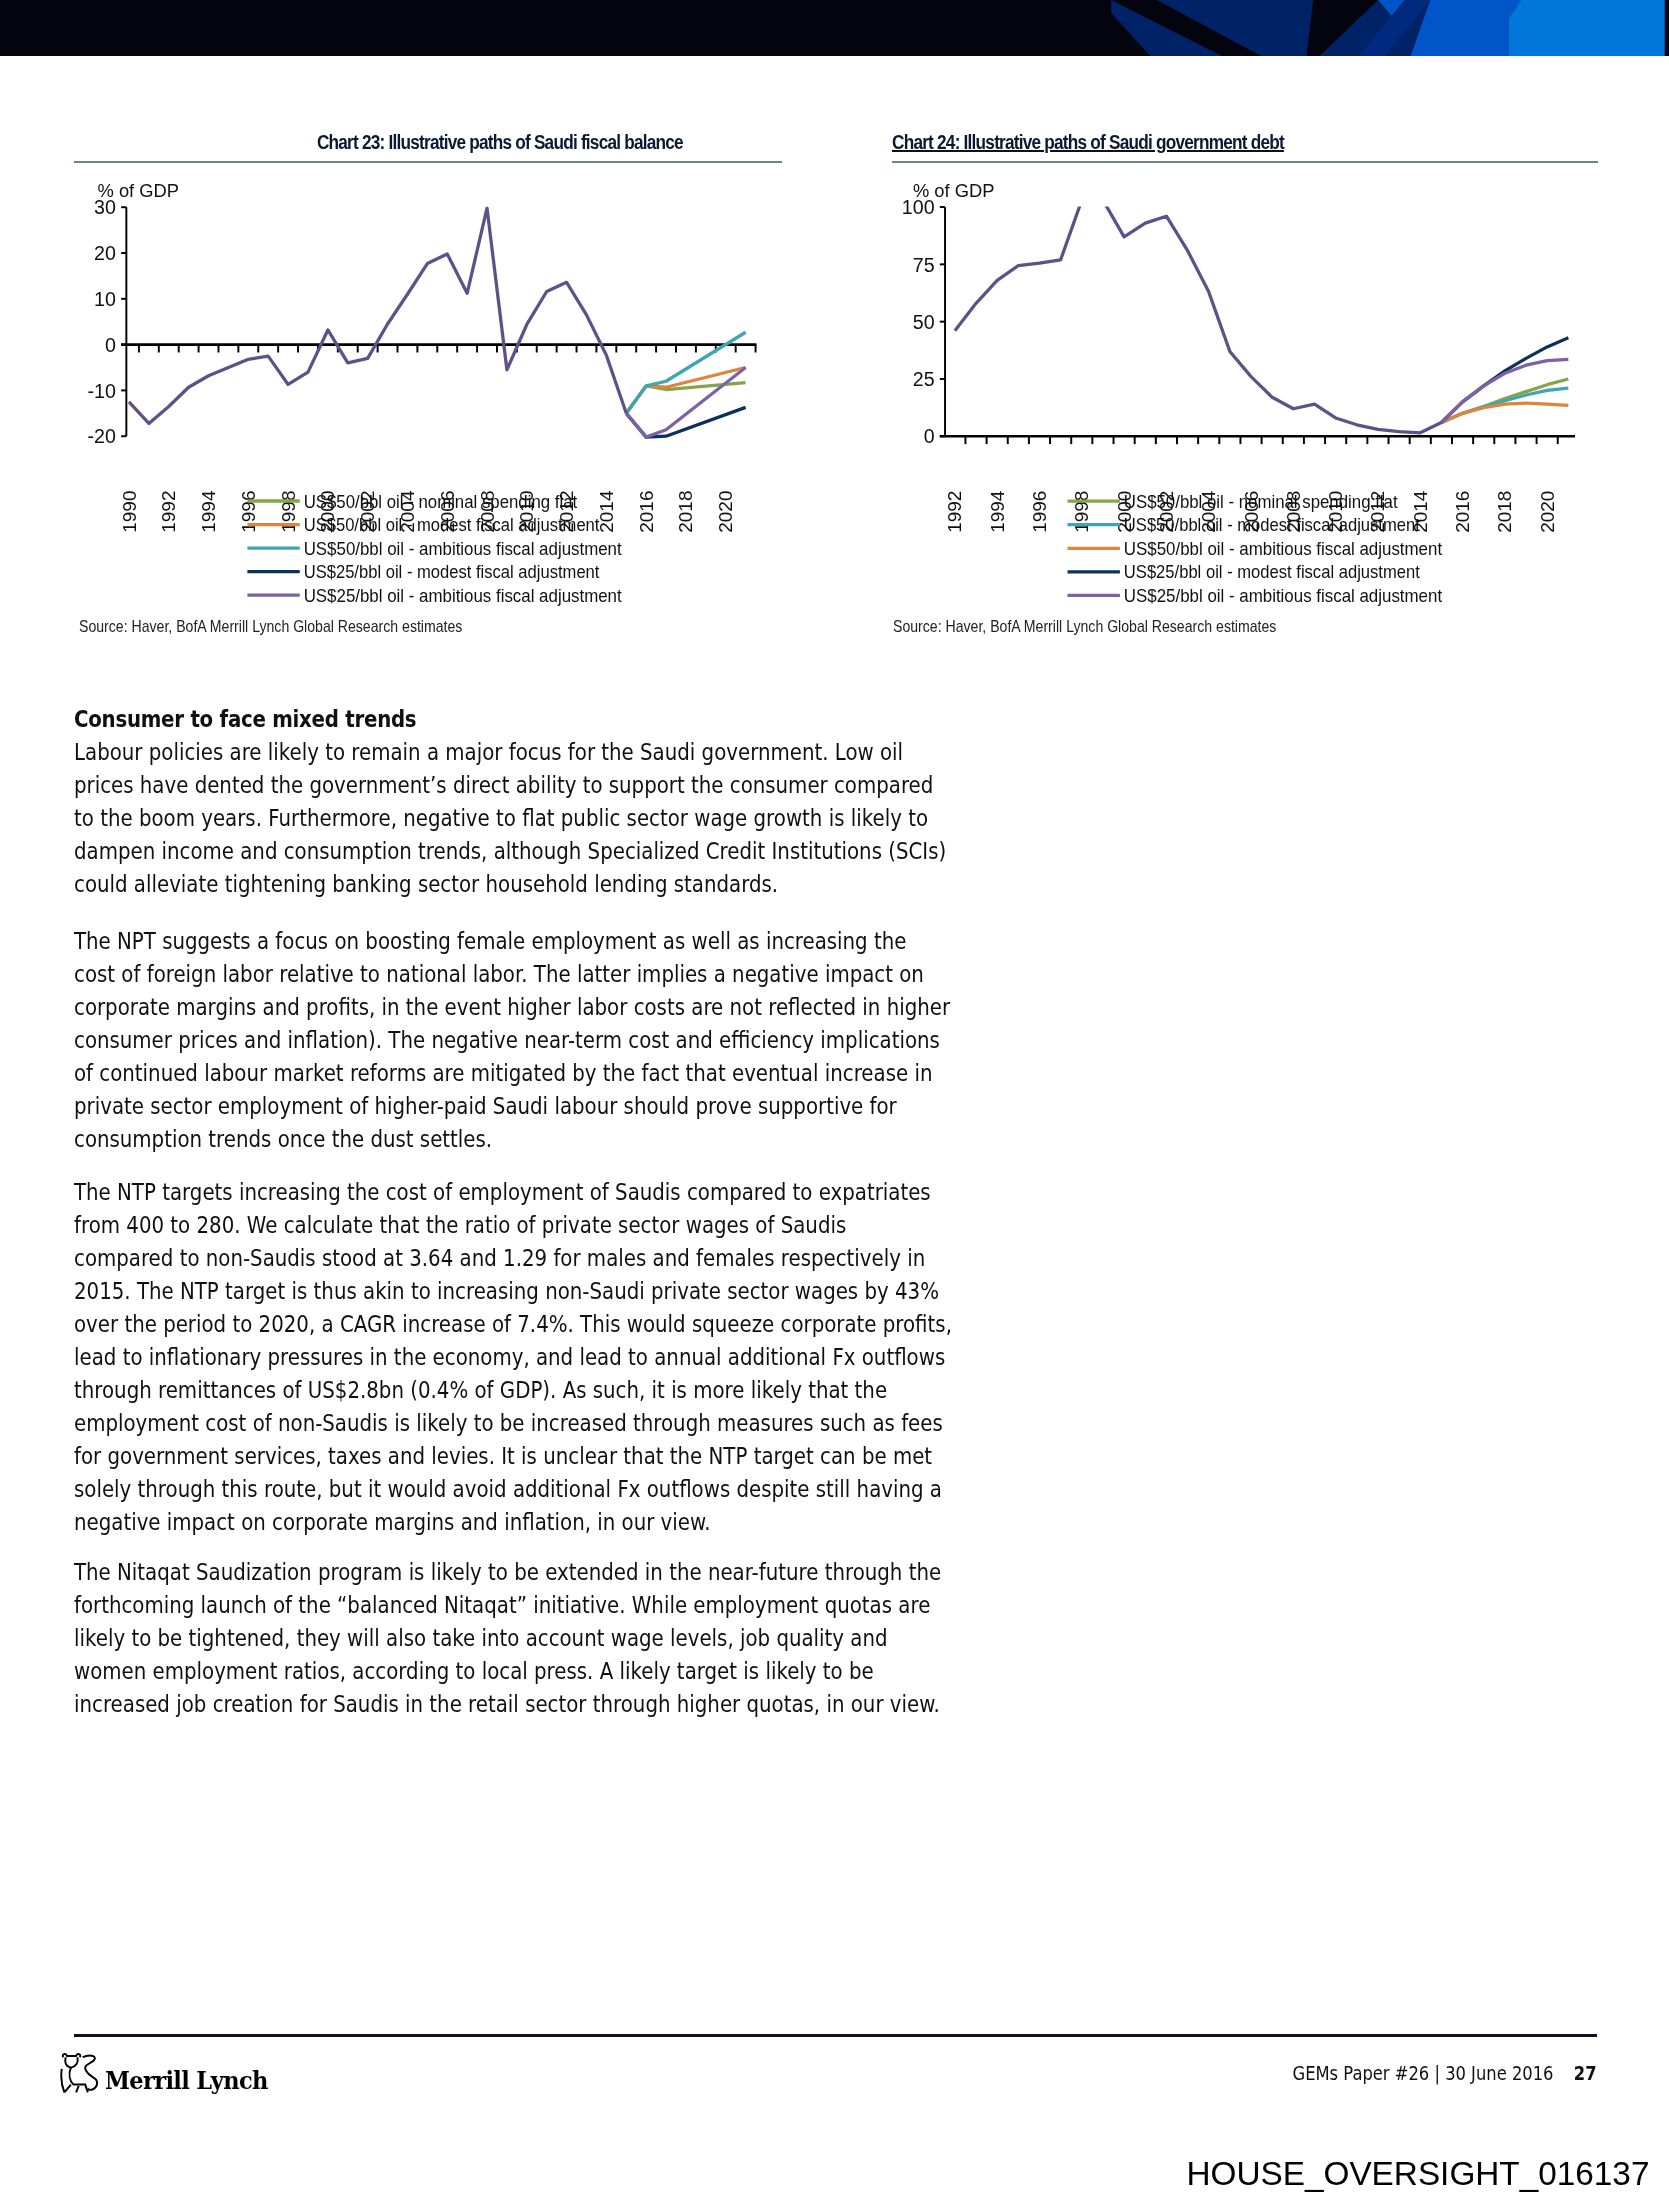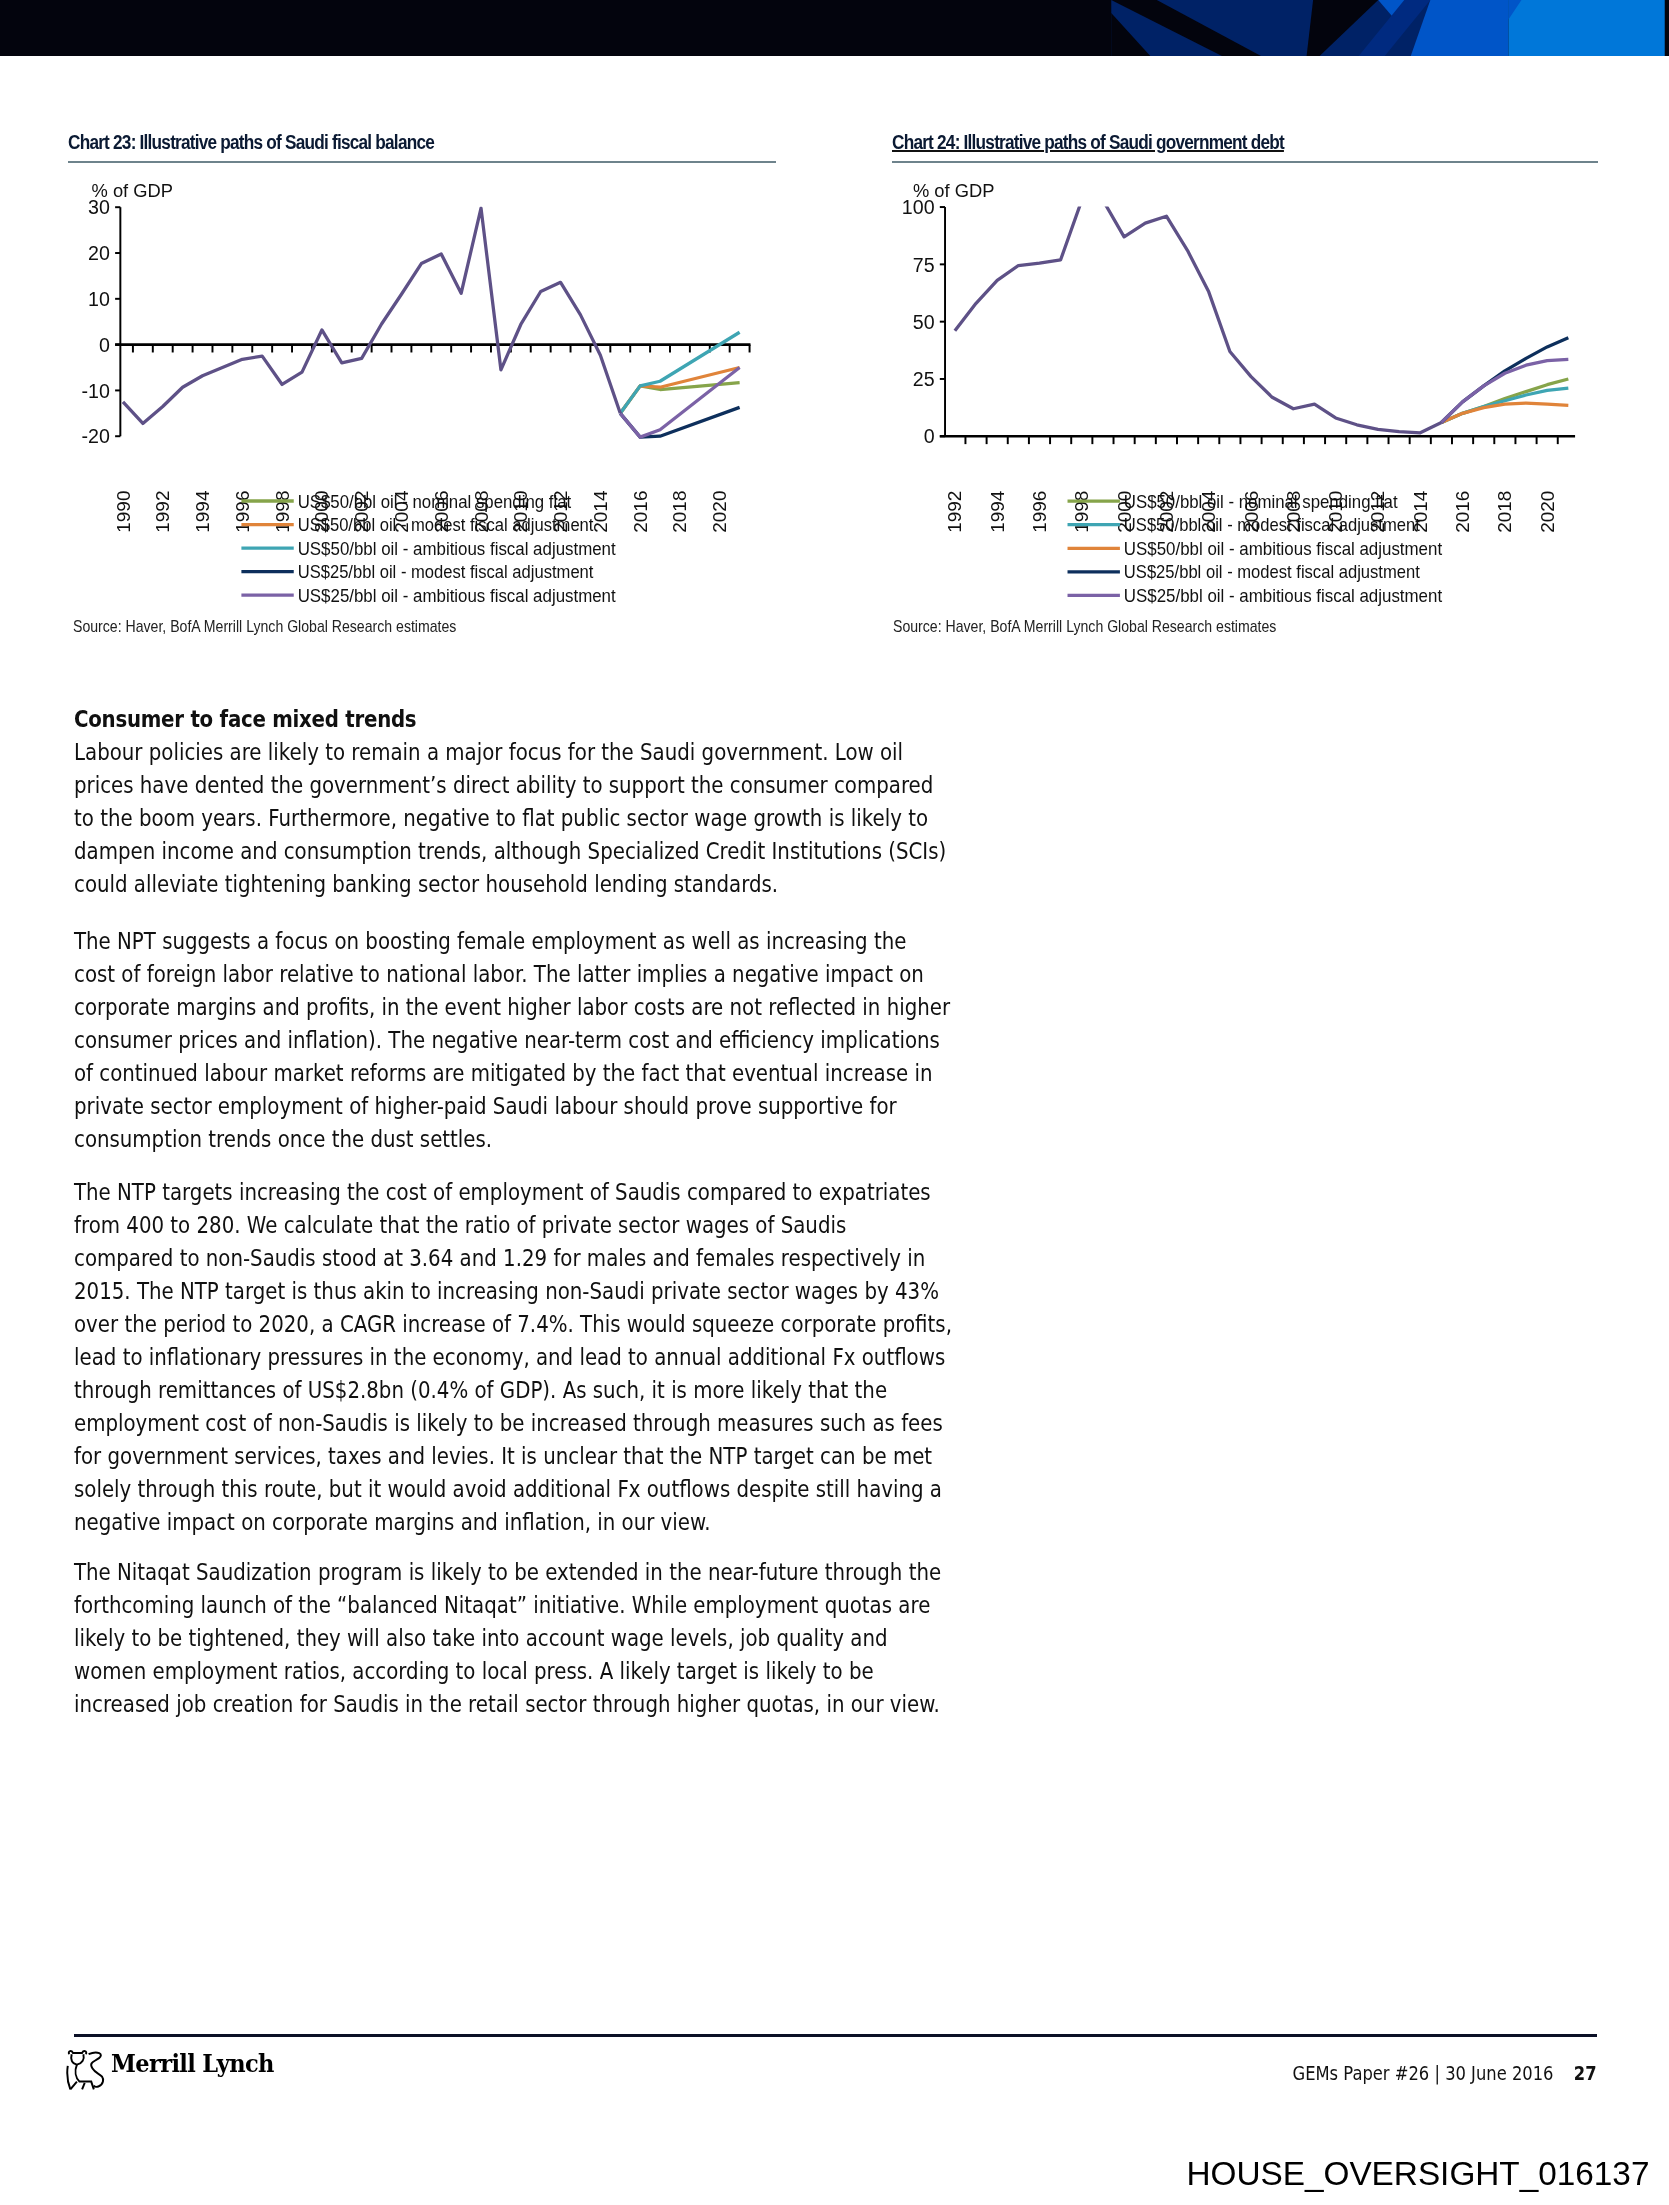--- a/index.html
+++ b/index.html
@@ -17,21 +17,21 @@
   .source { position:absolute; font-family:"Liberation Sans", sans-serif; font-size:16.4px; color:#222;
             transform:scaleX(0.86); transform-origin:left top; white-space:nowrap; }
 
   .section-heading { position:absolute; left:74px; top:706px; font-family:"DejaVu Sans", sans-serif; font-size:23px;
                      font-weight:bold; color:#101010; transform:scaleX(0.86); transform-origin:left top; white-space:nowrap; letter-spacing:-0.3px;}
   .para { position:absolute; left:74px; width:1113px; font-family:"DejaVu Sans", sans-serif; font-size:23px; line-height:33px;
           color:#101010; transform:scaleX(0.86); transform-origin:left top; }
   .para .ln { display:block; white-space:nowrap; }
 
   .footer-rule { position:absolute; left:74px; top:2034px; width:1523px; height:2.6px; background:#0b1026; }
-  .logo { position:absolute; left:65px; top:2049px; height:46px; display:flex; }
+  .logo { position:absolute; left:59px; top:2049px; height:46px; display:flex; align-items:flex-end; }
   .logo-text { font-family:"DejaVu Serif", serif; font-weight:bold; font-size:25px; color:#000; margin-left:3.9px;
                transform:scaleX(0.9); transform-origin:left bottom; white-space:nowrap; letter-spacing:-0.7px; }
   .footer-meta { position:absolute; right:72px; top:2062px; font-family:"DejaVu Sans", sans-serif; font-size:19px; color:#111;
                  white-space:nowrap; transform:scaleX(0.86); transform-origin:right top; }
   .footer-meta .page { margin-left:23.6px; font-weight:bold; }
   .stamp { position:absolute; right:19.6px; top:2154px; font-family:"Liberation Sans", sans-serif; font-size:34px; color:#000;
            letter-spacing:0px; transform:scaleX(0.98); transform-origin:right top; white-space:nowrap; }
 </style>
 </head>
 <body>
@@ -44,21 +44,21 @@
     <polygon points="2010,0 2110,0 2045,86 2000,86" fill="#03040d"></polygon>
     <polygon points="2110,0 2310,0 2250,86 2020,86" fill="#002266"></polygon>
     <polygon points="2110,0 2170,0 2140,35" fill="#0055c8"></polygon>
     <polygon points="2190,0 2310,0 2310,86 2160,86" fill="#0055c8"></polygon>
     <polygon points="2150,0 2190,0 2120,86 2080,86" fill="#002a80"></polygon>
     <rect x="2310" y="0" width="240" height="86" fill="#0077d9"></rect>
     <polygon points="2310,0 2330,0 2310,30" fill="#0055c8"></polygon>
   </svg>
 </div>
 
-<div class="chart-block" style="left:68px; width:708px; height:511px;">
+<div class="chart-block" style="left:74px; width:708px; height:511px;text-align:right;">
   <div class="chart-title">Chart 23: Illustrative paths of Saudi fiscal balance</div>
   <div class="chart-rule" style="width:708px;"></div>
   <svg class="chart-svg" id="svg23" width="708" height="511" viewBox="0 0 1082 780">
       <defs>
         <clipPath id="clipsvg23">
           <rect x="80" y="115" width="2000" height="2000"></rect>
         </clipPath>
       </defs>
       <text x="36" y="100" font-family="Liberation Sans, sans-serif" font-size="28" fill="#111">% of GDP</text>
       <line x1="80" y1="116" x2="80" y2="466" stroke="#000" stroke-width="3"></line>

